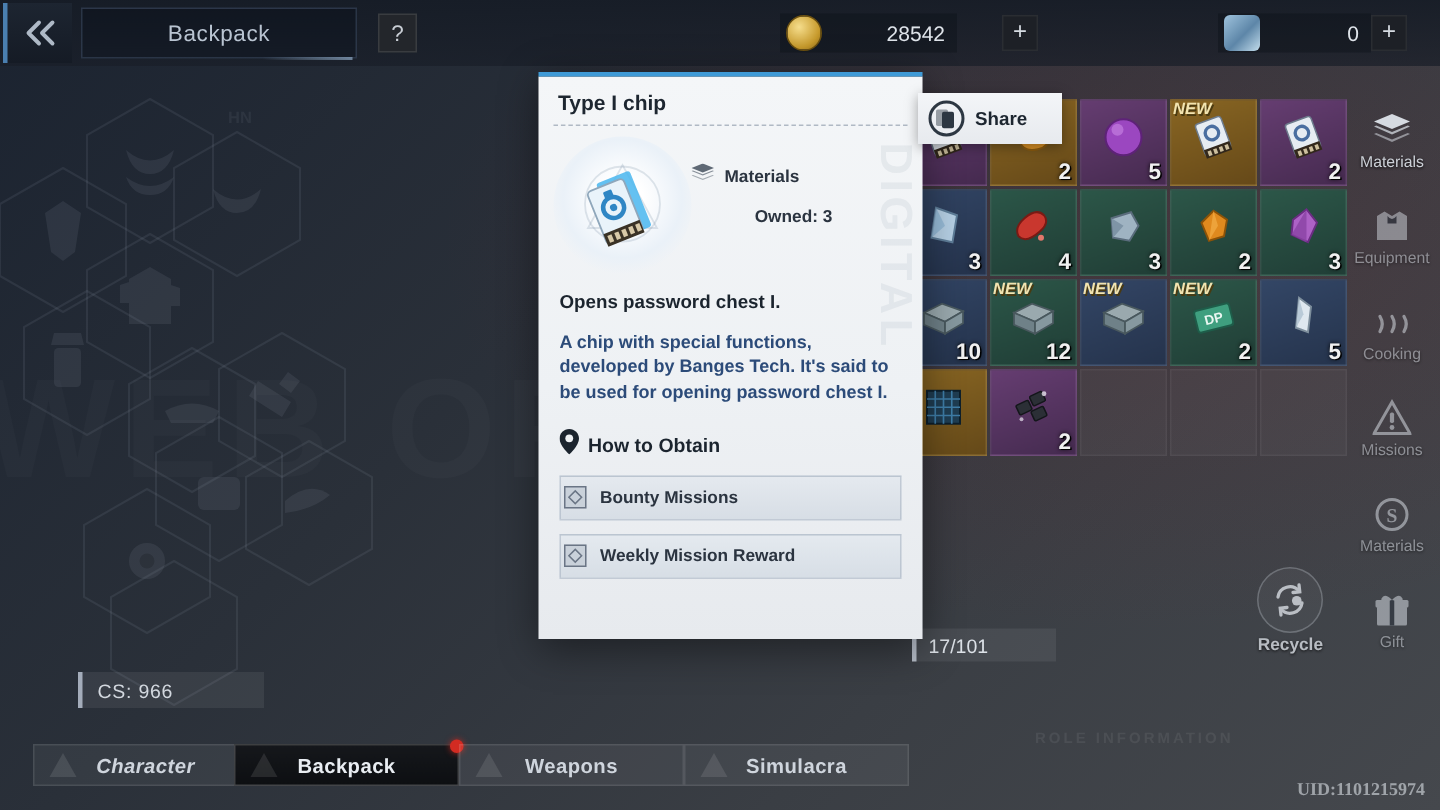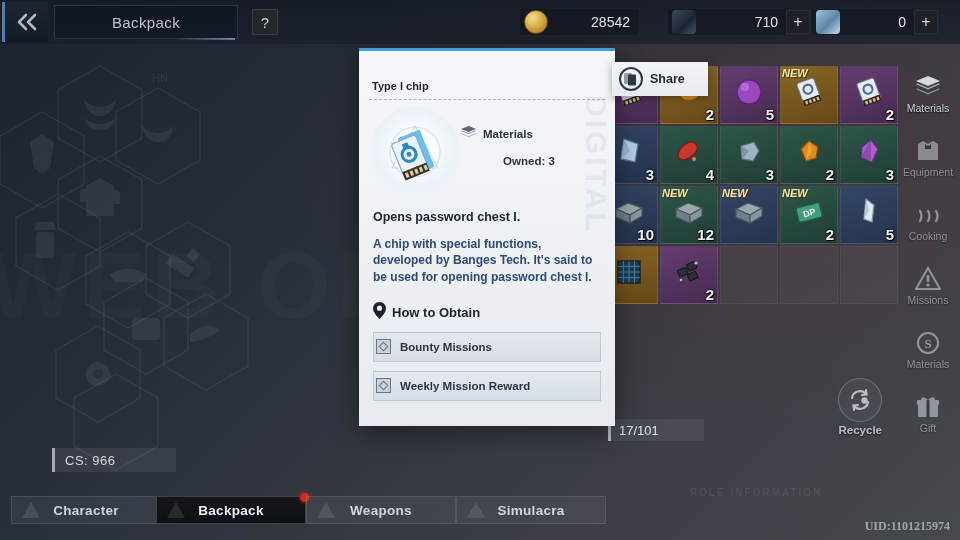--- a/index.html
+++ b/index.html
@@ -172,21 +172,21 @@
     box-shadow: 0 6px 26px rgba(0,0,0,0.45);
     overflow:hidden;
   }
   .dlg-wm {
     position:absolute; right:4px; top:44px; font-size:30px; font-weight:bold;
     letter-spacing:3px; color: rgba(110,125,145,0.10);
     writing-mode: vertical-rl; line-height:1;
   }
   .dlg-title {
     position:relative; padding:9px 12px 7px 13px;
-    font-size:11px; font-weight:bold; color:#1d2630;margin-top:20px;
+    font-size:14px; font-weight:bold; color:#1d2630;
   }
   .dlg-sep {
     margin:0 10px; border-top:1px dashed rgba(120,135,155,0.55); height:0;
   }
   .dlg-head { position:relative; display:flex; padding:7px 12px 4px 10px; }
   .item-thumb {
     width:92px; height:92px; position:relative; flex:0 0 auto;
     display:flex; align-items:center; justify-content:center;
   }
   .thumb-bg {
@@ -535,40 +535,36 @@
     </div>
   </div>
 
   <div class="cur-group" style="left:520px;">
     <div class="cur-pill">
       <div class="cur-icon coin"></div>
       <div class="cur-val">28542</div>
     </div>
   </div>
   <div class="cur-group" style="left:668px;">
-    <div class="cur-pill">
-      <div class="cur-icon dark-crystal"></div>
-      <div class="cur-val">710</div>
-    </div>
     <div class="plus-btn">
       <span>+</span>
     </div>
   </div>
   <div class="cur-group" style="left:812px;">
     <div class="cur-pill" style="min-width:102px;">
       <div class="cur-icon blue-crystal"></div>
       <div class="cur-val">0</div>
     </div>
     <div class="plus-btn">
       <span>+</span>
     </div>
   </div>
 
   <div class="tabbar" id="tabWrap">
-      <div class="tab" style="left: 11px;">
+      <div class="tab" style="left: 22px; font-style: italic;">
         <span class="tri"></span>
         <span>Character</span>
       </div>
       <div class="tab active" style="left: 156px;">
         <span class="tri"></span>
         <span>Backpack</span>
         <span class="dot"></span>
       </div>
       <div class="tab" style="left: 306px;">
         <span class="tri"></span>

